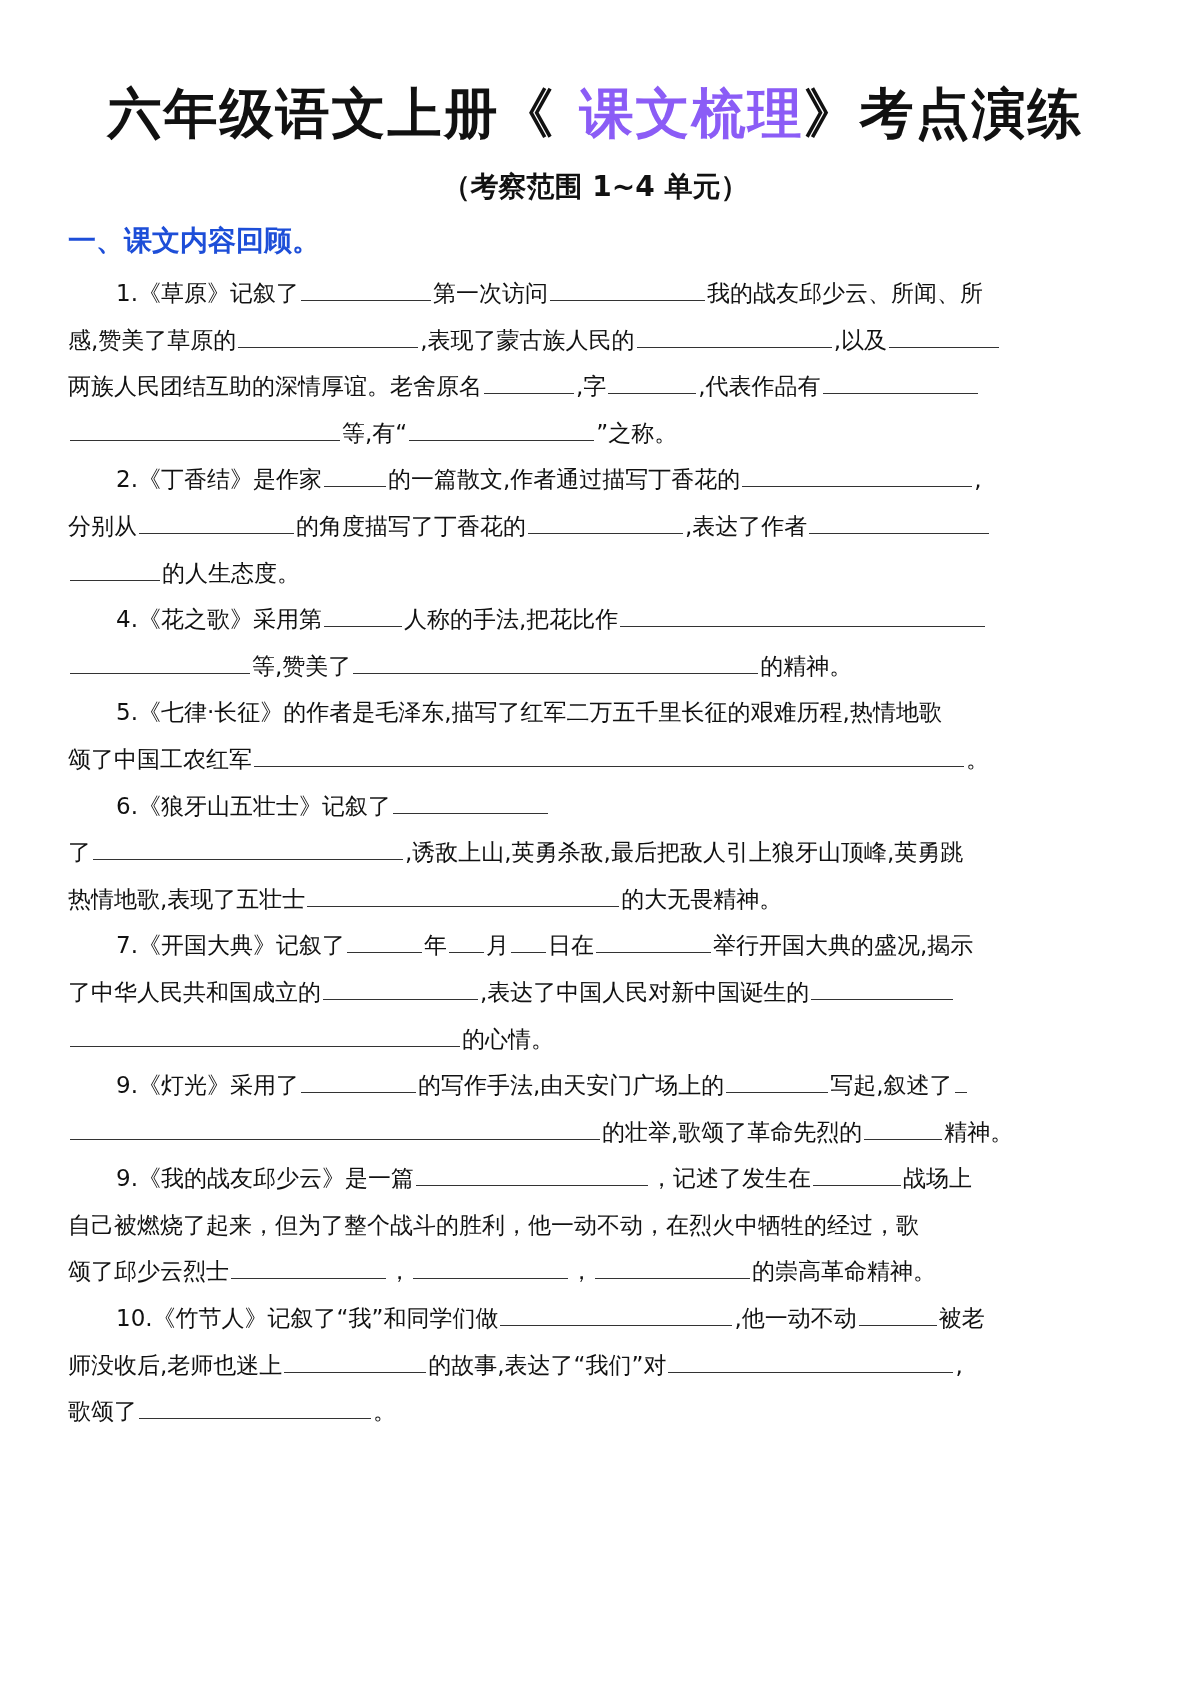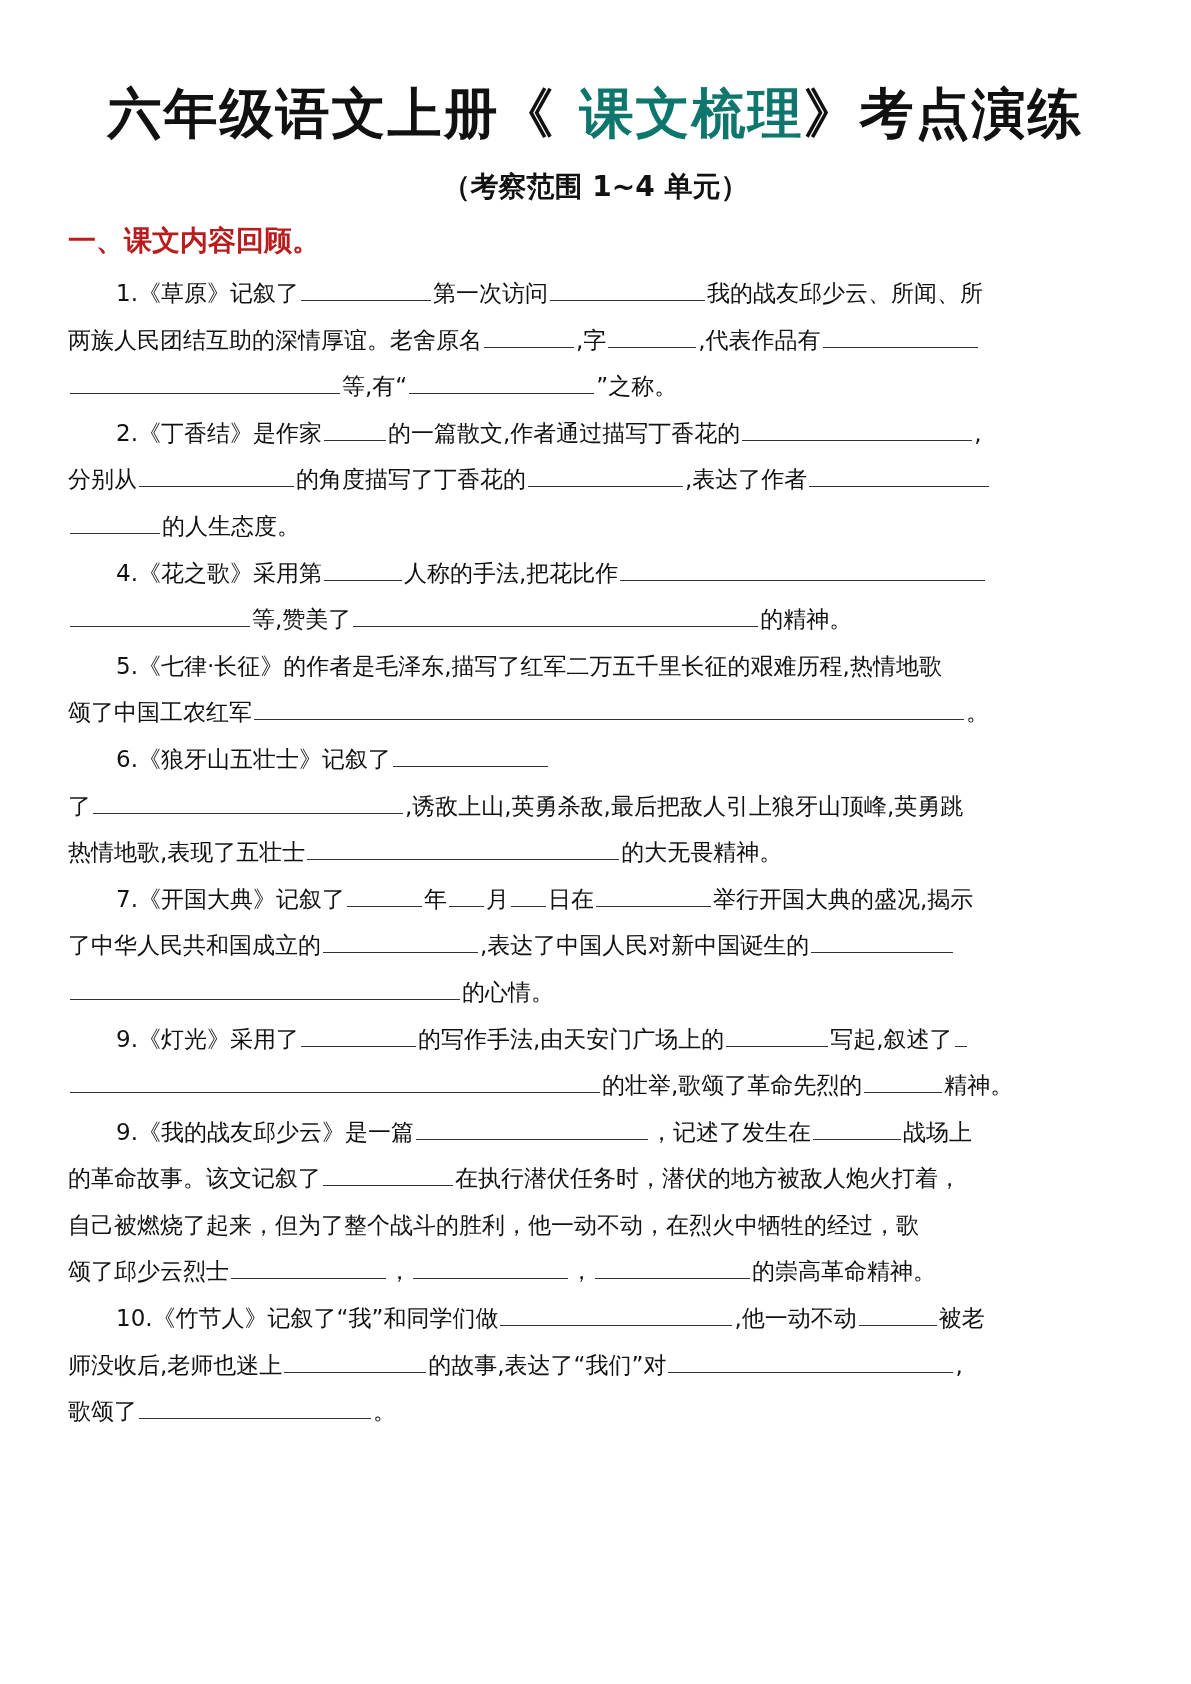--- a/index.html
+++ b/index.html
@@ -1,20 +1,20 @@
 <!DOCTYPE html>
 <html><head>
 <meta charset="utf-8">
 <style>
   html, body { margin:0; padding:0; background:#ffffff; }
   body { width:1191px; height:1684px; position:relative; overflow:hidden; font-family:"DejaVu Sans", sans-serif; color:#111; }
   .title { position:absolute; top:78px; left:0; width:1191px; text-align:center; font-size:54px; font-weight:bold; letter-spacing:2px; color:#111; }
-  .title .red { color:#0f766e;margin-left:24px; }
+  .title .red { color:#8b5cf6;margin-left:24px; }
   .subtitle { position:absolute; top:168px; left:0; width:1191px; text-align:center; font-size:28px; font-weight:bold; color:#111; }
-  .section { position:absolute; top:222px; left:68px; font-size:28px; font-weight:bold; color:#b91c1c; }
+  .section { position:absolute; top:222px; left:68px; font-size:28px; font-weight:bold; color:#1d4ed8; }
   .body { position:absolute; top:270px; left:68px; width:975px; font-size:23px; line-height:46.6px; }
   .line { white-space:nowrap; height:46.6px; display:flex; align-items:baseline; justify-content:flex-start; }
   .indent { padding-left:48px; }
   .blank { display:inline-block; border-bottom:1.5px solid #333; height:20px; vertical-align:baseline; margin:0 2px; }
   .seg { display:inline; }
 </style>
 </head>
 <body>
 
 <div class="title">
@@ -23,20 +23,28 @@
 <div class="subtitle">（考察范围 1~4 单元）</div>
 <div class="section">一、课文内容回顾。</div>
 
 <div class="body" id="body">
     <div class="line indent">
       <span class="seg">1.《草原》记叙了</span>
       <span class="blank" style="width: 130px;"></span>
       <span class="seg">第一次访问</span>
       <span class="blank" style="width: 155px;"></span>
       <span class="seg">我的战友邱少云、所闻、所</span>
+    </div>
+    <div class="line">
+      <span class="seg">感,赞美了草原的</span>
+      <span class="blank" style="width: 180px;"></span>
+      <span class="seg">,表现了蒙古族人民的</span>
+      <span class="blank" style="width: 195px;"></span>
+      <span class="seg">,以及</span>
+      <span class="blank" style="width: 110px;"></span>
     </div>
     <div class="line">
       <span class="seg">两族人民团结互助的深情厚谊。老舍原名</span>
       <span class="blank" style="width: 90px;"></span>
       <span class="seg">,字</span>
       <span class="blank" style="width: 88px;"></span>
       <span class="seg">,代表作品有</span>
       <span class="blank" style="width: 155px;"></span>
     </div>
     <div class="line">
@@ -134,25 +142,20 @@
       <span class="seg">精神。</span>
     </div>
     <div class="line indent">
       <span class="seg">9.《我的战友邱少云》是一篇</span>
       <span class="blank" style="width: 232px;"></span>
       <span class="seg">，记述了发生在</span>
       <span class="blank" style="width: 88px;"></span>
       <span class="seg">战场上</span>
     </div>
     <div class="line">
-      <span class="seg">的革命故事。该文记叙了</span>
-      <span class="blank" style="width: 130px;"></span>
-      <span class="seg">在执行潜伏任务时，潜伏的地方被敌人炮火打着，</span>
-    </div>
-    <div class="line">
       <span class="seg">自己被燃烧了起来，但为了整个战斗的胜利，他一动不动，在烈火中牺牲的经过，歌</span>
     </div>
     <div class="line">
       <span class="seg">颂了邱少云烈士</span>
       <span class="blank" style="width: 155px;"></span>
       <span class="seg">，</span>
       <span class="blank" style="width: 155px;"></span>
       <span class="seg">，</span>
       <span class="blank" style="width: 155px;"></span>
       <span class="seg">的崇高革命精神。</span>

